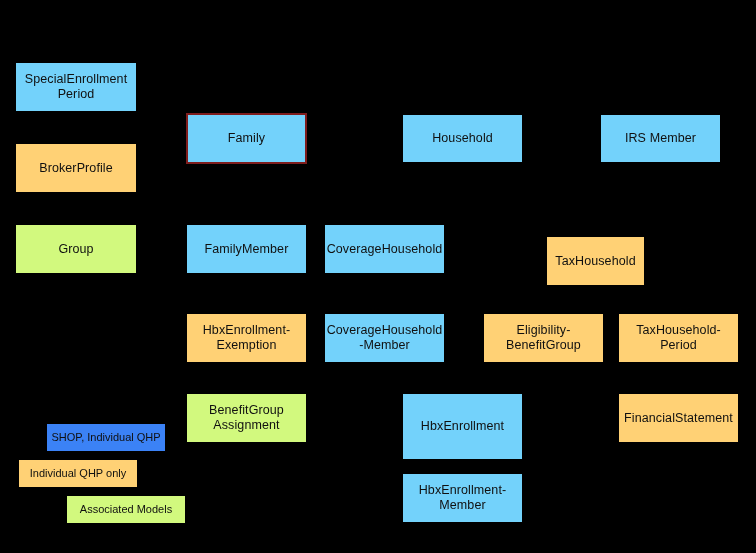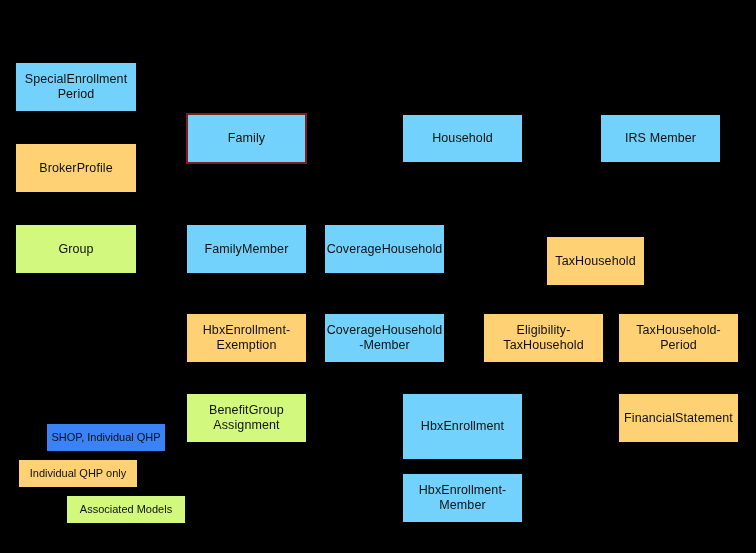--- a/index.html
+++ b/index.html
@@ -63,21 +63,21 @@
       <div class="node blue" style="left: 403px; top: 115px; width: 119px; height: 47px;"><span>Household</span></div>
       <div class="node blue" style="left: 601px; top: 115px; width: 119px; height: 47px;"><span>IRS Member</span></div>
       <div class="node blue" style="left: 187px; top: 225px; width: 119px; height: 48px;"><span>FamilyMember</span></div>
       <div class="node blue" style="left: 325px; top: 225px; width: 119px; height: 48px;"><span>CoverageHousehold</span></div>
       <div class="node orange" style="left: 547px; top: 237px; width: 97px; height: 48px;"><span>TaxHousehold</span></div>
       <div class="node orange" style="left: 187px; top: 314px; width: 119px; height: 48px;"><span>HbxEnrollment-
 Exemption</span></div>
       <div class="node blue" style="left: 325px; top: 314px; width: 119px; height: 48px;"><span>CoverageHousehold
 -Member</span></div>
       <div class="node orange" style="left: 484px; top: 314px; width: 119px; height: 48px;"><span>Eligibility-
-TaxHousehold</span></div>
+BenefitGroup</span></div>
       <div class="node orange" style="left: 619px; top: 314px; width: 119px; height: 48px;"><span>TaxHousehold-
 Period</span></div>
       <div class="node green" style="left: 187px; top: 394px; width: 119px; height: 48px;"><span>BenefitGroup
 Assignment</span></div>
       <div class="node blue" style="left: 403px; top: 394px; width: 119px; height: 65px;"><span>HbxEnrollment</span></div>
       <div class="node orange" style="left: 619px; top: 394px; width: 119px; height: 48px;"><span>FinancialStatement</span></div>
       <div class="node blue" style="left: 403px; top: 474px; width: 119px; height: 48px;"><span>HbxEnrollment-
 Member</span></div>
     </div>
   <div id="legend-layer">

